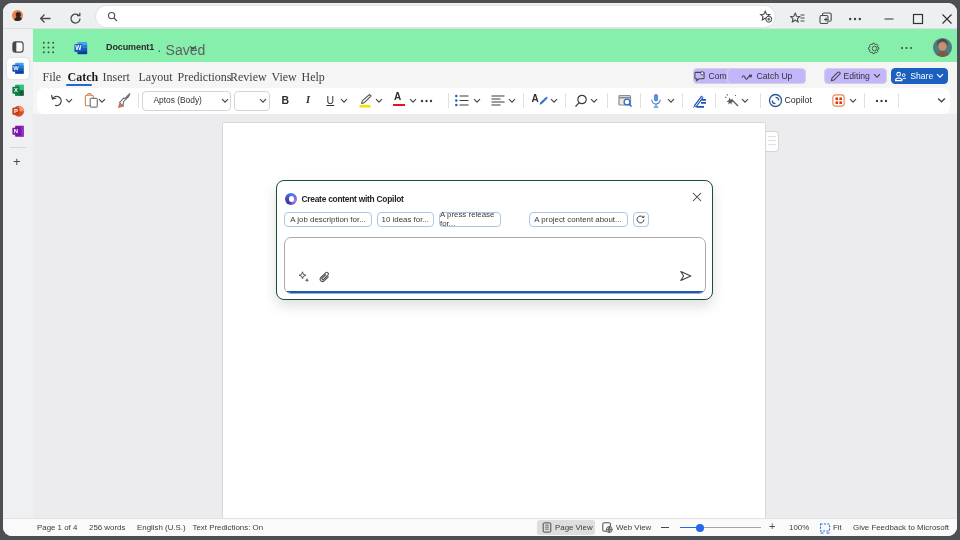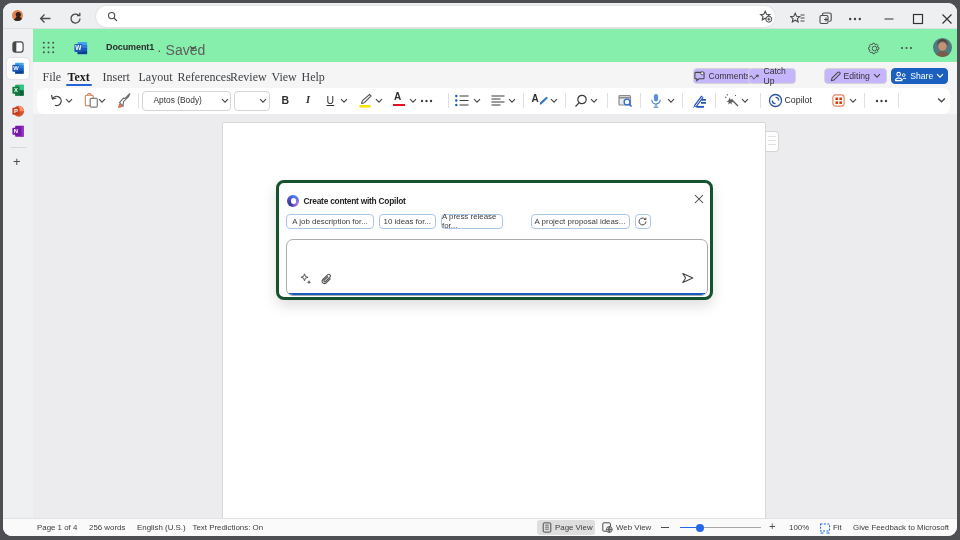--- a/index.html
+++ b/index.html
@@ -29,21 +29,21 @@
 #tbar { position:absolute; left:33.5px; top:85px; width:913px; height:25.5px; background:#fff; border-radius:7px; }
 .sep { position:absolute; top:5px; width:1px; height:15px; background:#e0e0e0; }
 .selbox { position:absolute; top:2.5px; height:20.5px; background:#fff; border:1px solid #d5d5d7; border-radius:4px; }
 .chev { stroke:#484848; stroke-width:1.2; fill:none; }
 
 #canvas { position:absolute; left:30px; top:110.5px; right:0; bottom:18.5px; background:#ececee; }
 #page { position:absolute; left:188.5px; top:8px; width:544px; height:500px; background:#fff;
   border:1px solid #d8d8d8; border-radius:2px; }
 
 #dlg { position:absolute; left:272.5px; top:177px; width:437px; height:119.5px; background:#fff;
-  border:3px solid #14532d; border-radius:8px; box-shadow:0 6px 14px rgba(0,0,0,0.13); }
+  border:1px solid #14532d; border-radius:8px; box-shadow:0 6px 14px rgba(0,0,0,0.13); }
 .chip { position:absolute; top:31px; height:14.5px; border:1px solid #abc7e8; border-radius:4px;
   background:#fff; font-size:7.9px; color:#3b3b3b; display:flex; align-items:center; justify-content:center; }
 #dinput { position:absolute; left:7.5px; top:56px; width:421.5px; height:57px; border:1px solid #ababab;
   border-radius:7px; background:#fff; overflow:hidden; }
 #dinput .blue { position:absolute; left:0; right:0; bottom:0; height:2.5px; background:#155cbb; }
 
 #sbar { position:absolute; left:0; bottom:0; width:954px; height:18.5px; background:#fafafa;
   border-top:1px solid #e2e2e2; font-size:7.9px; color:#3c3c3c; }
 .st { position:absolute; top:4.5px; white-space:nowrap; }
 </style>
@@ -199,35 +199,35 @@
           <rect width="19" height="19" fill="#4e7a80"></rect>
           <circle cx="9.5" cy="8.5" r="4.2" fill="#c69071"></circle>
           <path d="M3 19 a6.5 6 0 0 1 13 0 z" fill="#7a5b4a"></path>
           <path d="M4.5 9 a5 5.5 0 0 1 10 -0.5 q1 -4.5 -2 -6.5 q-3 -2 -6 0 q-3.2 2.2 -2 7 z" fill="#5d4037"></path>
         </g>
       </svg>
   </div>
 
   <div id="tabs">
     <div class="tab" style="left:9.5px">File</div>
-    <div class="tab" style="left:34.5px;font-weight:700;color:#1a1a1a">Text</div>
+    <div class="tab" style="left:34.5px;font-weight:700;color:#1a1a1a">Catch</div>
     <div class="tab" style="left:69.5px">Insert</div>
     <div class="tab" style="left:105.5px">Layout</div>
-    <div class="tab" style="left:144.5px">References</div>
+    <div class="tab" style="left:144.5px">Predictions</div>
     <div class="tab" style="left:197px">Review</div>
     <div class="tab" style="left:238.5px">View</div>
     <div class="tab" style="left:268.5px">Help</div>
     <div class="abs" style="left:33px;top:21.5px;width:26px;height:2.4px;background:#2665d6;border-radius:2px"></div>
     <div class="rbtn" style="left:660px;width:58.5px">
       <svg width="11" height="11" viewBox="0 0 12 12">
           <path d="M2 1.5 h8 a1 1 0 0 1 1 1 v5 a1 1 0 0 1 -1 1 h-4.5 l-2.5 2 v-2 h-1 a1 1 0 0 1 -1 -1 v-5 a1 1 0 0 1 1 -1 z" fill="none" stroke="#444" stroke-width="1.1"></path>
           <circle cx="9" cy="2.5" r="1.7" fill="#f5f5f6" stroke="#444" stroke-width="0.9"></circle>
         </svg>
       Comments</div>
-    <div class="rbtn" style="left:715px;width:48px">
+    <div class="rbtn" style="left:694px;width:79px">
       <svg width="13" height="9" viewBox="0 0 13 9">
           <path d="M1 5.5 Q2.5 2 4 5.5 T7 5.5" fill="none" stroke="#444" stroke-width="1.1"></path>
           <path d="M7 5.5 L10.5 3 M10.5 3 l-2.6 0.2 M10.5 3 l-0.4 2.5" stroke="#444" stroke-width="1.1" fill="none"></path>
         </svg>
       Catch Up</div>
     <div class="rbtn" style="left:790.5px;width:63.5px">
       <svg width="11" height="11" viewBox="0 0 12 12">
           <path d="M1.5 10.5 l0.7 -2.8 6.3 -6.3 a1.48 1.48 0 0 1 2.1 2.1 l-6.3 6.3 z" fill="none" stroke="#444" stroke-width="1.1"></path>
         </svg>
       Editing
@@ -430,21 +430,21 @@
   <div id="dlg">
     <div class="abs" style="left:8.5px;top:11.5px;width:12px;height:12px;border-radius:50%;background:conic-gradient(from 210deg, #2f3a94, #584bc4 90deg, #3d7ff2 160deg, #6e6ee0 220deg, #a977e8 270deg, #7b52c8 320deg, #2f3a94);"></div>
     <div class="abs" style="left:12px;top:15px;width:5.5px;height:5.5px;border-radius:50%;background:#fff;"></div>
     <div class="abs" style="left:25px;top:12.5px;font-size:8.4px;font-weight:700;letter-spacing:-0.25px;color:#242424">Create content with Copilot</div>
     <svg class="abs" style="left:415.5px;top:11px" width="10" height="10" viewBox="0 0 10 10">
         <path d="M1 1 L9 9 M9 1 L1 9" stroke="#424242" stroke-width="1.05"></path>
       </svg>
     <div class="chip" style="left:7.5px;width:88px">A job description for...</div>
     <div class="chip" style="left:100.5px;width:56.5px">10 ideas for...</div>
     <div class="chip" style="left:162.5px;width:62px">A press release for...</div>
-    <div class="chip" style="left:252px;width:99px">A project proposal ideas...</div>
+    <div class="chip" style="left:252px;width:99px">A project content about...</div>
     <div class="chip" style="left:356px;width:16px">
         <svg width="9" height="9" viewBox="0 0 10 10">
           <path d="M8.8 5 a3.8 3.8 0 1 1 -1.2 -2.8" fill="none" stroke="#424242" stroke-width="1.1"></path>
           <path d="M8.8 0.8 v2 h-2" fill="none" stroke="#424242" stroke-width="1.1"></path>
         </svg>
       </div>
     <div id="dinput">
       <svg class="abs" style="left:13px;top:33px" width="12" height="12" viewBox="0 0 12 12">
           <path d="M4.5 0.8 l0.9 2.6 2.6 0.9 -2.6 0.9 -0.9 2.6 -0.9 -2.6 -2.6 -0.9 2.6 -0.9 z" fill="none" stroke="#555" stroke-width="1"></path>
           <path d="M9 7 l0.6 1.6 1.6 0.6 -1.6 0.6 -0.6 1.6 -0.6 -1.6 -1.6 -0.6 1.6 -0.6 z" fill="#555"></path>

